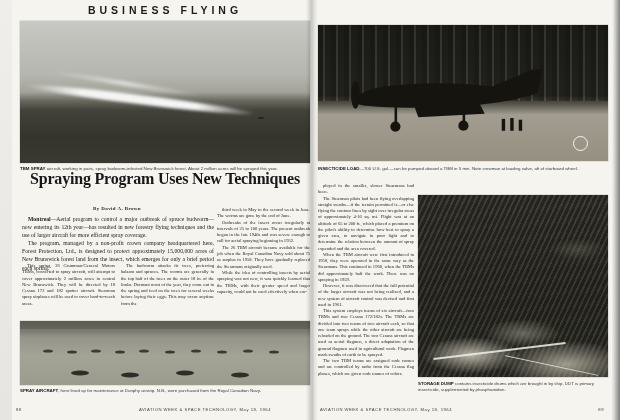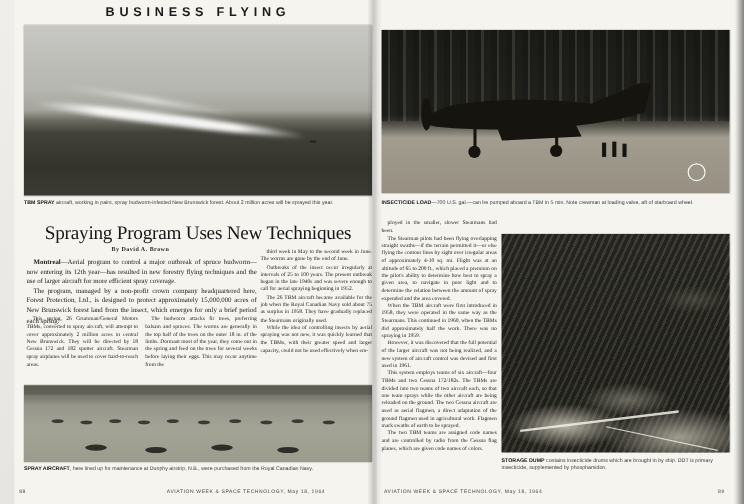--- a/index.html
+++ b/index.html
@@ -56,22 +56,22 @@
       radial-gradient(ellipse 40px 16px at 84% 30%, rgba(120,118,106,.35), rgba(120,118,106,0) 70%),
       repeating-linear-gradient(115deg, rgba(0,0,0,.30) 0 3px, rgba(200,200,180,.07) 3px 5px),
       linear-gradient(180deg,#34332c 0%, #2c2b24 60%, #302f28 100%); }
   .road-a { position:absolute; left:8%; bottom:14%; width:70%; height:1.6px; background:rgba(240,240,230,.85); transform:rotate(-7deg); }
   .road-b { position:absolute; left:45%; bottom:6%; width:50%; height:1.4px; background:rgba(240,240,230,.8); transform:rotate(12deg); }
 
   .caption { font-family:"Liberation Sans", sans-serif; font-size:4.4px; line-height:5.6px;
     color:#3a3a3a; text-align:left; }
   .caption b { font-weight:bold; color:#151515; }
 
-  .headline { left:20px; top:186px; width:290px; text-align:center;
-    font-weight:normal; font-size:16px; letter-spacing:-0.2px; color:#171717; white-space:nowrap; }
+  .headline { left:20px; top:170px; width:290px; text-align:center;
+    font-weight:bold; font-size:16px; letter-spacing:-0.2px; color:#171717; white-space:nowrap; }
   .byline { left:22px; top:206px; width:190px; text-align:center;
     font-size:5px; letter-spacing:.4px; color:#2b2b2b; font-weight:bold; }
 
   .bodytext { font-size:4.6px; line-height:6.3px; text-align:justify; color:#26261f; }
   .bodytext p { text-indent:5px; }
   .intro { left:22px; top:215px; width:192px; font-size:5.7px; line-height:8.1px; text-align:justify; color:#23231e; }
   .intro p { text-indent:6px; }
   .col-1 { left:22px;  top:263px; width:93px; }
   .col-2 { left:121px; top:263px; width:93px; }
   .col-3 { left:217px; top:207px; width:93px; }

